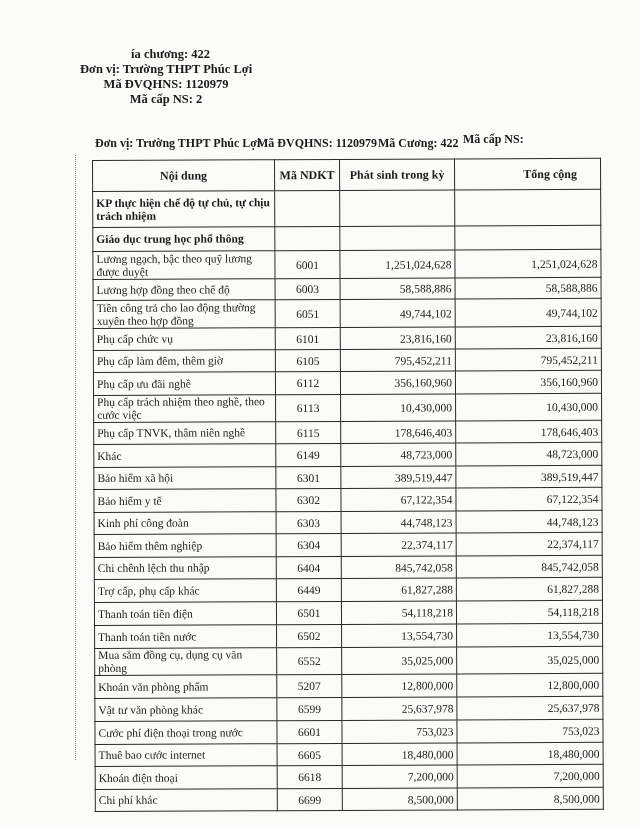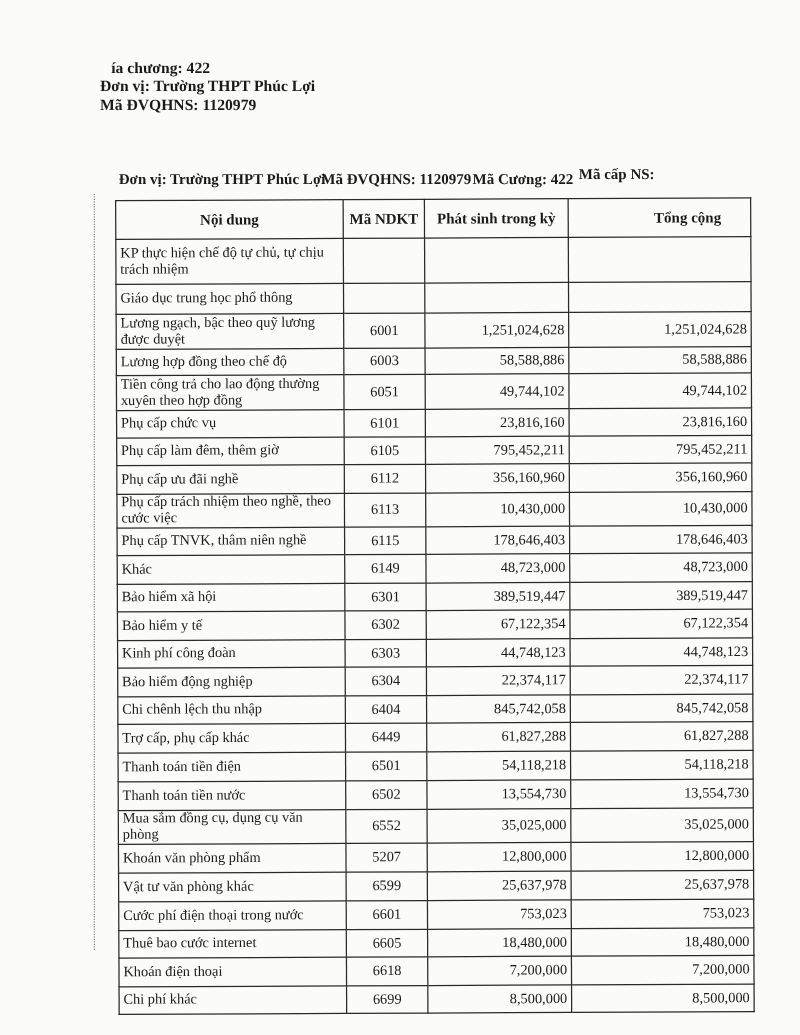--- a/index.html
+++ b/index.html
@@ -6,50 +6,51 @@
   body {
     width: 640px; height: 828px; background: #f7f7f5; position: relative; overflow: hidden;
     font-family: "Liberation Serif", "DejaVu Serif", serif; color: #1a1a1a;
   }
   .page { position: absolute; left: 0; top: 0; width: 640px; height: 828px; background: #fbfbf9; }
   .margin-line {
     position: absolute; left: 75px; top: 155px; width: 0; height: 605px;
     border-left: 1px dotted #8a8a8a;
   }
   .header-block { position: absolute; left: 80px; top: 47px; font-weight: bold; font-size: 12.5px; line-height: 15px; }
-  .header-block div { white-space: nowrap; }
+  .header-block div { white-space: nowrap; text-align: center; }
   .header-block .l1 { padding-left: 9px; }
   .title {
     position: absolute; left: 0; width: 640px; top: 111px; text-align: center;
     font-weight: bold; font-size: 12.5px; letter-spacing: 0.1px; padding-left: 20px; box-sizing: border-box;
   }
   .subhead { position: absolute; top: 136px; font-weight: bold; font-size: 12px; white-space: nowrap; }
   table.budget {
     position: absolute; left: 92px; top: 160px; border-collapse: collapse;
     font-size: 11.5px; transform: rotate(-0.25deg); transform-origin: left top;
   }
   table.budget td, table.budget th { border: 1px solid #2a2a2a; padding: 0 3px; vertical-align: middle; }
   table.budget th { font-weight: bold; height: 30px; font-size: 12px; }
   .c1 { width: 175px; text-align: left; line-height: 13px; }
   .c2 { width: 58px; text-align: center; }
   .c3 { width: 108px; text-align: right; }
   .c4 { width: 94px; text-align: right; }
-  tr.bold td.c1 { font-weight: normal; }
+  tr.bold td.c1 { font-weight: bold; }
   td.num { font-size: 11.5px; border-radius: 10px; }
 </style>
 </head>
 <body>
 
 <div class="page">
   <div class="margin-line"></div>
 
   <div class="header-block">
     <div class="l1">ía chương: 422</div>
     <div>Đơn vị: Trường THPT Phúc Lợi</div>
     <div>Mã ĐVQHNS: 1120979</div>
+    <div>Mã cấp NS: 2</div>
   </div>
 
 
   <div class="subhead" style="left:95px;">Đơn vị: Trường THPT Phúc Lợi</div>
   <div class="subhead" style="left:257px;">Mã ĐVQHNS: 1120979</div>
   <div class="subhead" style="left:378px;">Mã Cương: 422</div>
   <div class="subhead" style="left:463px; top:132px;">Mã cấp NS:</div>
 
   <table class="budget">
     <thead>
@@ -139,21 +140,21 @@
           <td class="c3 num">67,122,354</td>
           <td class="c4 num">67,122,354</td>
         </tr>
         <tr style="height: 22px;">
           <td class="c1">Kinh phí công đoàn</td>
           <td class="c2">6303</td>
           <td class="c3 num">44,748,123</td>
           <td class="c4 num">44,748,123</td>
         </tr>
         <tr style="height: 23px;">
-          <td class="c1">Bảo hiểm động nghiệp</td>
+          <td class="c1">Bảo hiểm thêm nghiệp</td>
           <td class="c2">6304</td>
           <td class="c3 num">22,374,117</td>
           <td class="c4 num">22,374,117</td>
         </tr>
         <tr style="height: 22px;">
           <td class="c1">Chi chênh lệch thu nhập</td>
           <td class="c2">6404</td>
           <td class="c3 num">845,742,058</td>
           <td class="c4 num">845,742,058</td>
         </tr>

